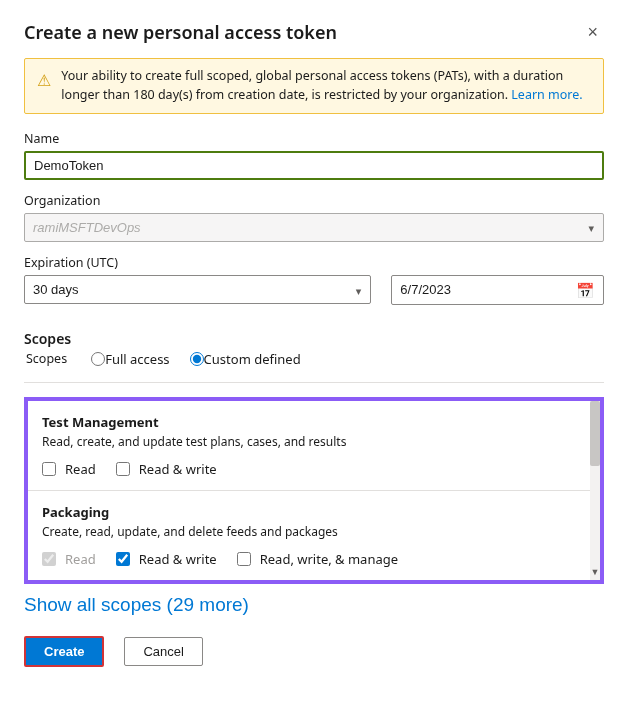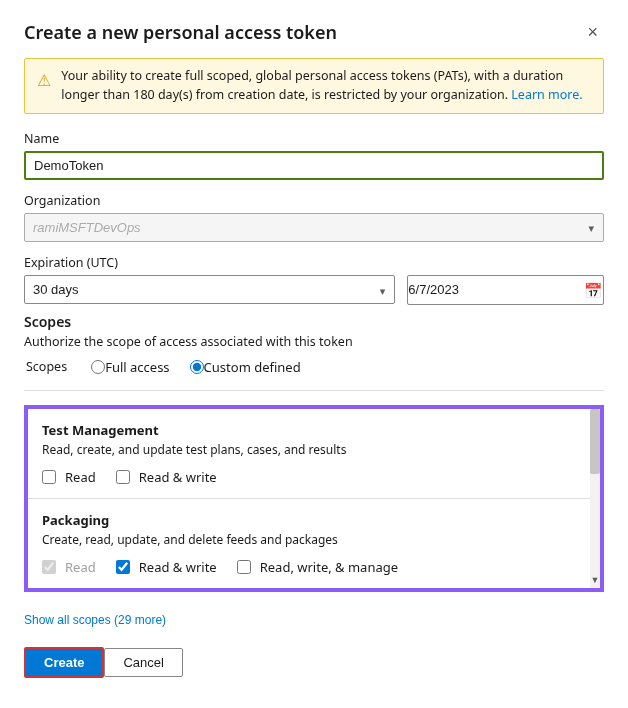--- a/index.html
+++ b/index.html
@@ -103,22 +103,22 @@
       right: 10px;
       top: 50%;
       transform: translateY(-50%);
       pointer-events: none;
       color: #605e5c;
       font-size: 11px;
     }
 
     .expiration-row {
       display: flex;
-      gap: 12px;
-      margin-bottom: 7px;
+      gap: 20px;
+      margin-bottom: 24px;
     }
     .expiration-select-wrapper {
       flex: 1;
       position: relative;
     }
     .expiration-select-wrapper select {
       width: 100%;
       border: 1px solid #8a8886;
       border-radius: 2px;
       padding: 6px 30px 6px 8px;
@@ -127,21 +127,21 @@
       background: #fff;
       appearance: none;
       -webkit-appearance: none;
       cursor: pointer;
     }
     .expiration-date-wrapper {
       display: flex;
       align-items: center;
       border: 1px solid #8a8886;
       border-radius: 2px;
-      padding: 4px 0;
+      padding: 4px 8px;
       background: #fff;
       min-width: 140px;
     }
     .expiration-date-input {
       border: none;
       outline: none;
       font-size: 13px;
       color: #1b1b1b;
       flex: 1;
       background: transparent;
@@ -226,34 +226,34 @@
     .checkbox-option input[type="checkbox"]:disabled {
       accent-color: #c8c6c4;
       cursor: not-allowed;
     }
 
     .scope-divider { border-top: 1px solid #e1dfdd; }
 
     .show-scopes-link {
       display: inline-block;
       color: #0078d4;
-      font-size: 12px;
+      font-size: 19px;
       text-decoration: none;
-      margin-top: 21px;
+      margin-top: 10px;
       margin-bottom: 16px;
       cursor: pointer;
       background: none;
       border: none;
       padding: 0;
       text-align: right;
     }
 
     .footer-actions {
       display: flex;
-      gap: 0;
+      gap: 20px;
       align-items: center;
       margin-top: 4px;
     }
     .create-btn {
       background: #0078d4;
       color: #fff;
       border: 2px solid #d13438;
       border-radius: 2px;
       padding: 6px 18px;
       font-size: 13px;
@@ -319,21 +319,20 @@
       <span class="select-arrow">▾</span>
     </div>
     <div class="expiration-date-wrapper">
       <input class="expiration-date-input" type="text" value="6/7/2023" style="">
       <span class="calendar-icon">📅</span>
     </div>
   </div>
 
   <div class="scopes-section">
     <div class="scopes-title">Scopes</div>
-    <div class="scopes-desc">Authorize the scope of access associated with this token</div>
     <div class="scopes-options">
       <span class="field-label" style="margin-bottom:0;margin-right:4px;">Scopes</span>
       <label class="radio-option">
         <input type="radio" name="scope" style="">
         <span>Full access</span>
       </label>
       <label class="radio-option">
         <input type="radio" name="scope" checked="" style="">
         <span>Custom defined</span>
       </label>

